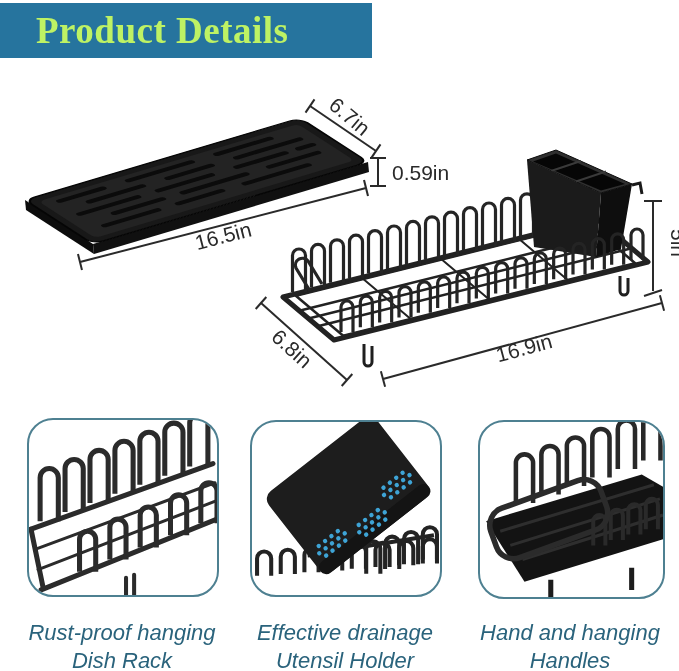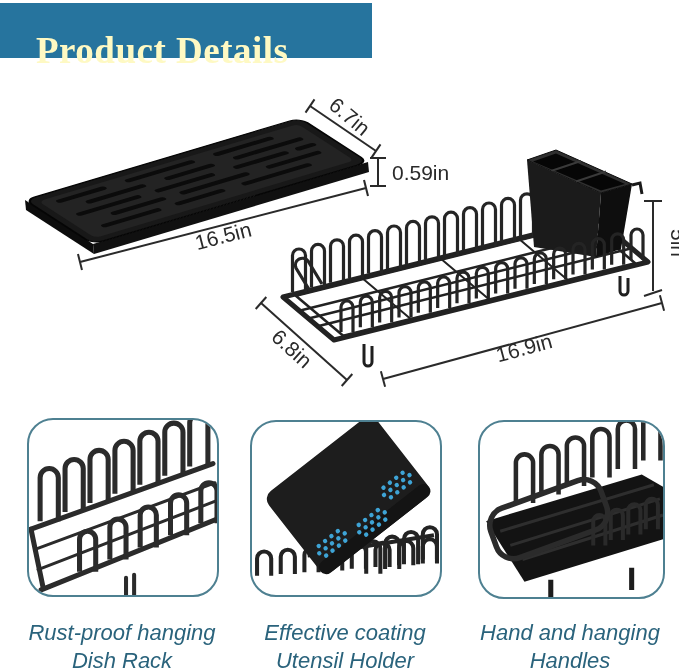--- a/index.html
+++ b/index.html
@@ -18,21 +18,21 @@
   .caption{position:absolute;width:244px;text-align:center;font-style:italic;
        font-size:22px;line-height:28px;top:619px;}
   .cap1{left:0px;}
   .cap2{left:223px;}
   .cap3{left:448px;}
 </style>
 </head>
 <body>
 
 <div class="banner" style="background:#26749E;">
-  <span class="banner-title" style="color:#fef9c3;margin-top:20px;">Product Details</span>
+  <span class="banner-title" style="color:#bef264;">Product Details</span>
 </div>
 
 <svg class="diagram-svg" viewBox="0 0 679 412">
 
   <g>
 
     <polygon points="93,244 368,162 369,172 94,254" fill="#101010"></polygon>
     <polygon points="25,200 93,244 94,254 26,210" fill="#0c0c0c"></polygon>
 
     <g transform="matrix(0.982,-0.293,0.716,0.463,25,200)">
@@ -301,19 +301,19 @@
       <line x1="150" y1="144" x2="150" y2="166"></line>
     </g>
   </svg>
 </div>
 
 <div class="caption cap1" style="color:#2A637C;">
   <div>Rust-proof hanging</div>
   <div>Dish Rack</div>
 </div>
 <div class="caption cap2" style="color:#2A637C;">
-  <div>Effective coating</div>
+  <div>Effective drainage</div>
   <div>Utensil Holder</div>
 </div>
 <div class="caption cap3" style="color:#2A637C;">
   <div>Hand and hanging</div>
   <div>Handles</div>
 </div>
 
 </body></html>

